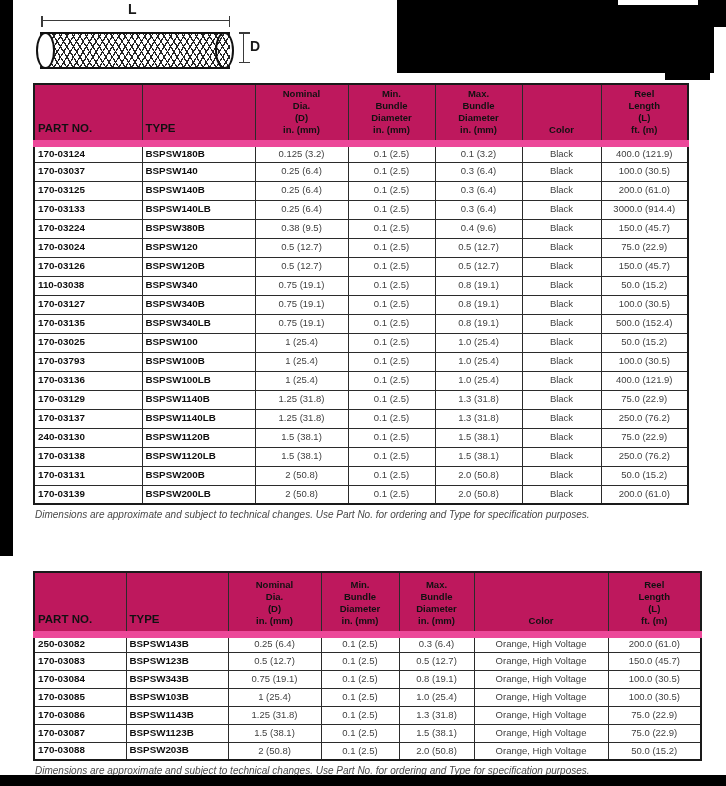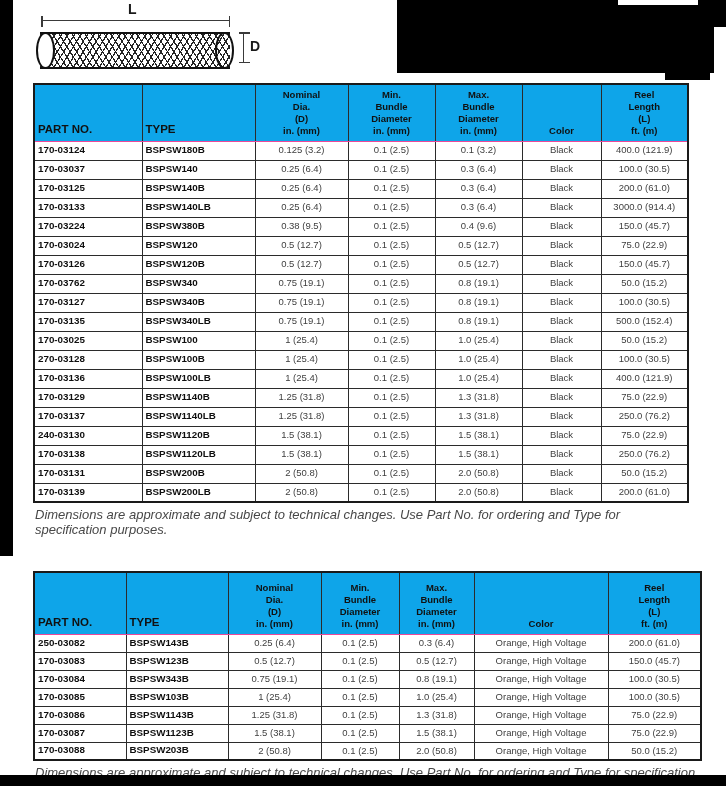--- a/index.html
+++ b/index.html
@@ -54,38 +54,38 @@
     position:absolute;left:250px;top:38px;font-weight:bold;font-size:14px;color:#1a1a1a;
   }
 
   
   .table-wrap{position:absolute;}
   .tw1{left:33px;top:83px;width:654px;}
   .tw2{left:33px;top:571px;width:667px;}
   table{border-collapse:collapse;table-layout:fixed;width:100%;border:2px solid #1a1a1a;}
   th,td{border:1px solid #2b2b2b;overflow:hidden;}
   thead th{
-    background:#0ea5e9;vertical-align:bottom;text-align:center;
+    background:#be185d;vertical-align:bottom;text-align:center;
     font-size:9.5px;font-weight:bold;color:#111;
     white-space:pre-line;padding:3px 3px 4px;line-height:1.25;
-    border-bottom:1px solid #ec4899;
+    border-bottom:7px solid #ec4899;
   }
   thead th.left-h{text-align:left;font-size:11.5px;}
   .tw1 thead tr{height:57px;}
   .tw2 thead tr{height:62px;}
   .tw1 tbody tr{height:19px;}
   .tw2 tbody tr{height:18px;}
   tbody td{
     font-size:9.5px;text-align:center;color:#3e3e3e;padding:1px 3px;line-height:1.1;
   }
   tbody td.strong{
     text-align:left;font-weight:bold;color:#0f0f0f;font-size:9.8px;
   }
   .footnote{
-    margin-top:4px;font-style:italic;font-size:13px;color:#474747;padding-left:2px;
+    margin-top:4px;font-style:italic;font-size:10px;color:#474747;padding-left:2px;
   }
 </style>
 </head>
 <body>
 
 <div class="diagram">
   <span class="dim-l-label">L</span>
   <div class="dim-l-line"></div>
   <div class="sleeve">
     <div class="sleeve-hatch"></div>
@@ -188,21 +188,21 @@
         <tr>
           <td class="strong">170-03126</td>
           <td class="strong">BSPSW120B</td>
           <td>0.5 (12.7)</td>
           <td>0.1 (2.5)</td>
           <td>0.5 (12.7)</td>
           <td>Black</td>
           <td>150.0 (45.7)</td>
         </tr>
         <tr>
-          <td class="strong">170-03762</td>
+          <td class="strong">110-03038</td>
           <td class="strong">BSPSW340</td>
           <td>0.75 (19.1)</td>
           <td>0.1 (2.5)</td>
           <td>0.8 (19.1)</td>
           <td>Black</td>
           <td>50.0 (15.2)</td>
         </tr>
         <tr>
           <td class="strong">170-03127</td>
           <td class="strong">BSPSW340B</td>
@@ -224,21 +224,21 @@
         <tr>
           <td class="strong">170-03025</td>
           <td class="strong">BSPSW100</td>
           <td>1 (25.4)</td>
           <td>0.1 (2.5)</td>
           <td>1.0 (25.4)</td>
           <td>Black</td>
           <td>50.0 (15.2)</td>
         </tr>
         <tr>
-          <td class="strong">270-03128</td>
+          <td class="strong">170-03793</td>
           <td class="strong">BSPSW100B</td>
           <td>1 (25.4)</td>
           <td>0.1 (2.5)</td>
           <td>1.0 (25.4)</td>
           <td>Black</td>
           <td>100.0 (30.5)</td>
         </tr>
         <tr>
           <td class="strong">170-03136</td>
           <td class="strong">BSPSW100LB</td>

